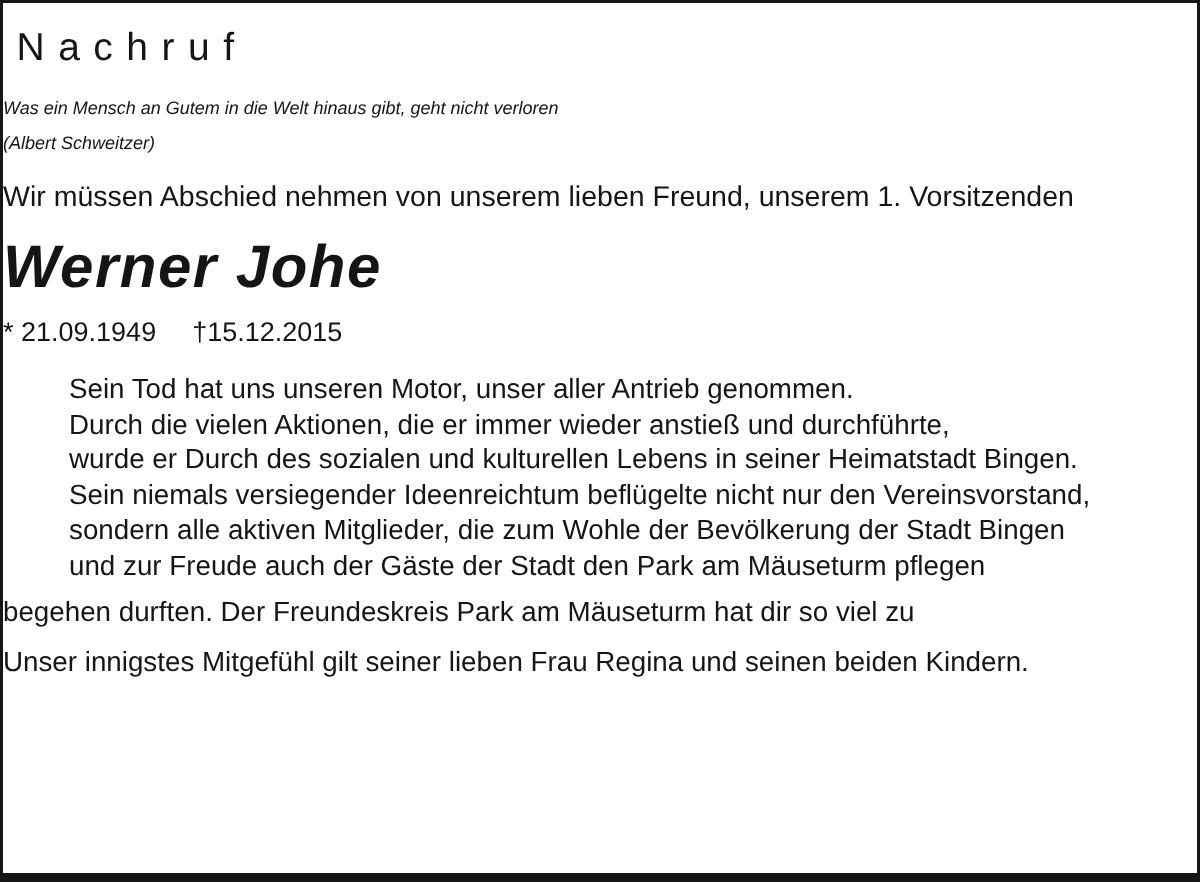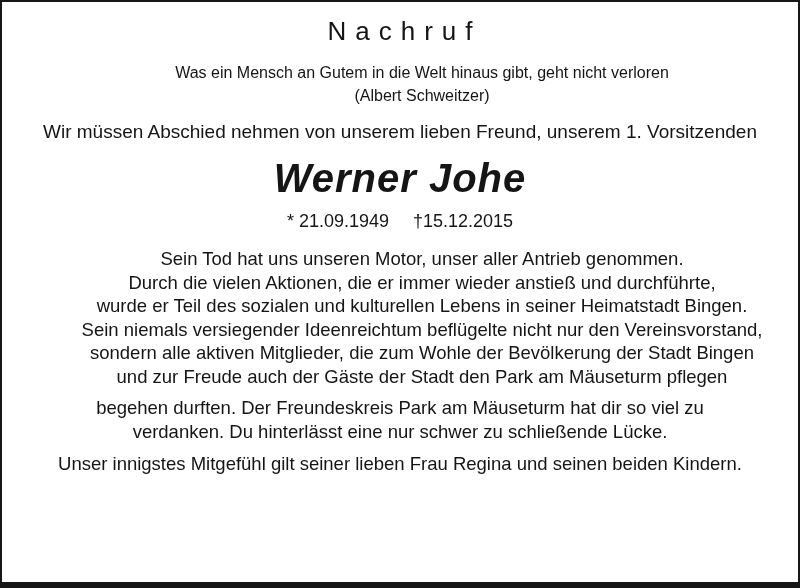--- a/index.html
+++ b/index.html
@@ -14,35 +14,34 @@
     color: #151515;
   }
   .frame {
     box-sizing: border-box;
     width: 800px;
     height: 588px;
     background: #ffffff;
     border: 2px solid #161616;
     border-bottom-width: 6px;
     overflow: hidden;
-    text-align: center;
   }
   .title {
     margin-top: 14px;
     font-size: 26px;
     line-height: 30px;
     letter-spacing: 9px;
     padding-left: 9px; 
     white-space: nowrap;
   }
   .quote {
     margin-top: 15px;
-    font-size: 16px;
+    font-style: italic;
+    font-size: 12px;
     line-height: 23px;
-    padding-left: 44px;
   }
   .quote .line { white-space: nowrap; }
   .intro {
     margin-top: 13px;
     font-size: 19px;
     line-height: 24px;
     white-space: nowrap;
   }
   .name {
     margin-top: 12px;
@@ -93,29 +92,28 @@
 
   <div class="name">Werner Johe</div>
 
   <div class="dates">
     <span><span class="sym">*</span><span>21.09.1949</span></span><span class="death"><span>†</span><span>15.12.2015</span></span>
   </div>
 
   <div class="para para1">
     <div class="line">Sein Tod hat uns unseren Motor, unser aller Antrieb genommen.</div>
     <div class="line">Durch die vielen Aktionen, die er immer wieder anstieß und durchführte,</div>
-    <div class="line">wurde er Teil des sozialen und kulturellen Lebens in seiner Heimatstadt Bingen.</div>
+    <div class="line">wurde er Durch des sozialen und kulturellen Lebens in seiner Heimatstadt Bingen.</div>
     <div class="line">Sein niemals versiegender Ideenreichtum beflügelte nicht nur den Vereinsvorstand,</div>
     <div class="line">sondern alle aktiven Mitglieder, die zum Wohle der Bevölkerung der Stadt Bingen</div>
     <div class="line">und zur Freude auch der Gäste der Stadt den Park am Mäuseturm pflegen</div>
   </div>
 
   <div class="para para2">
     <div class="line">begehen durften. Der Freundeskreis Park am Mäuseturm hat dir so viel zu</div>
-    <div class="line">verdanken. Du hinterlässt eine nur schwer zu schließende Lücke.</div>
   </div>
 
   <div class="para para3">
     <div class="line">Unser innigstes Mitgefühl gilt seiner lieben Frau Regina und seinen beiden Kindern.</div>
   </div>
 
 
 </div>
 
 </body></html>

